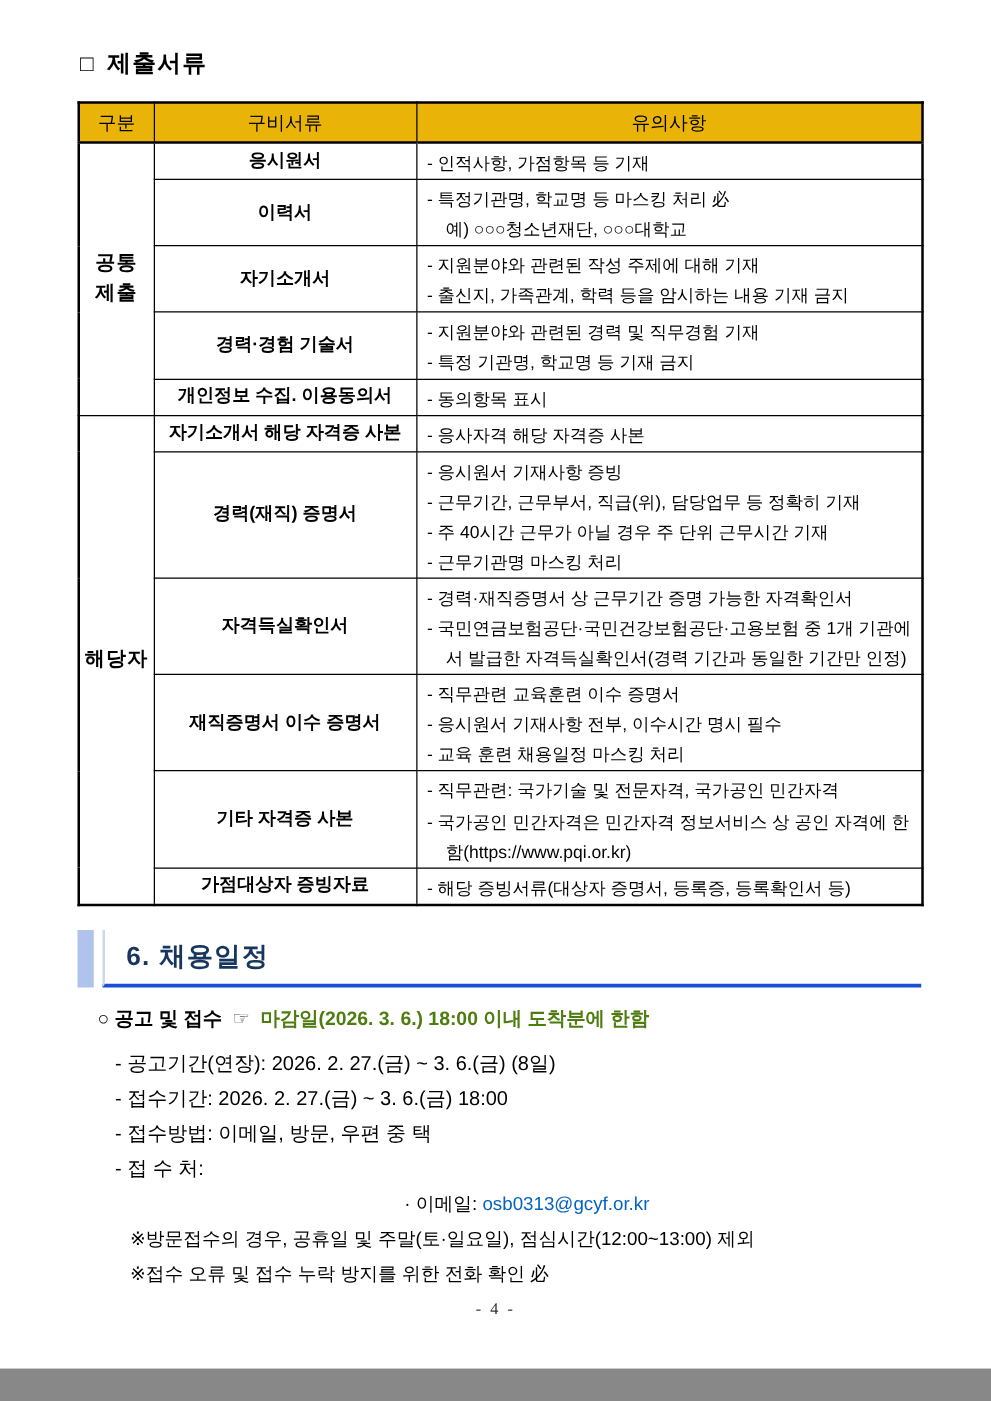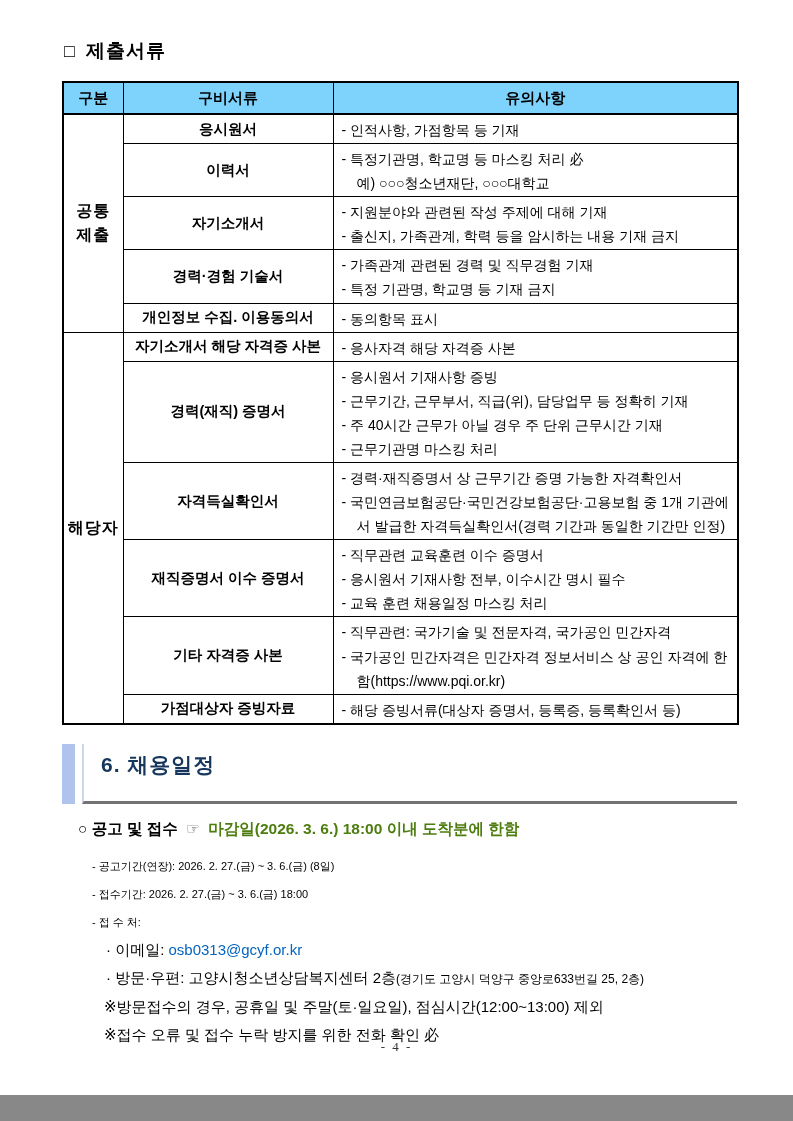--- a/index.html
+++ b/index.html
@@ -18,52 +18,52 @@
   
   .doc-title { font-size:19px; font-weight:bold; letter-spacing:1px; margin-left:2px; }
   .doc-title .sq { font-size:18px; margin-right:10px; font-weight:bold; }
 
   
   table.sub { border-collapse:collapse; width:675px; margin-top:17px; table-layout:fixed; }
   table.sub, table.sub td, table.sub th { border:1px solid #000; }
   table.sub { border:2px solid #000; }
   col.c1 { width:60px; } col.c2 { width:210px; } col.c3 { width:405px; }
   table.sub th {
-    background:#7dd3fc; font-size:15px; font-weight:bold;
+    background:#eab308; font-size:15px; font-weight:normal;
     height:32px; text-align:center; border-bottom:2px solid #000;
   }
   td.group-cell {
     font-size:16px; font-weight:bold; text-align:center;
     vertical-align:middle; white-space:pre-line; line-height:1.5; letter-spacing:1px;
   }
   td.doc-cell {
     font-size:14.5px; font-weight:bold; text-align:center;
     vertical-align:middle; padding:3px 2px; line-height:1.45;
   }
   td.notes-cell { font-size:14px; padding:3px 4px 1px 8px; vertical-align:middle; line-height:1.72; }
   .note { padding-left:15px; text-indent:-15px; }
   .note.cont { text-indent:0; }
 
   
   .sec-header { display:flex; align-items:stretch; margin-top:19px; }
   .sec-bar { width:13px; background:#b0c3ec; margin-right:7px; }
   .sec-box {
-    flex:1; border-left:2px solid #ccd8f0; border-bottom:3px solid #737373;
-    padding:7px 0 22px 17px; font-size:21px; font-weight:bold; color:#17365d;
+    flex:1; border-left:2px solid #ccd8f0; border-bottom:3px solid #1d4ed8;
+    padding:7px 0 8px 17px; font-size:21px; font-weight:bold; color:#17365d;
     letter-spacing:1px;
   }
 
   
   .lead-line { margin:15px 0 4px 16px; font-size:15.5px; font-weight:bold; }
   .lead-line .hand { font-weight:normal; color:#555; margin:0 4px; }
   .deadline { color:#4d7c0f; }
-  .sched-items { margin-left:30px; font-size:11px;margin-top:12px; }
+  .sched-items { margin-left:30px; font-size:16px;margin-top:12px; }
   .sched-items .item { line-height:28px; }
   .receipt { margin-left:44px; font-size:15px; }
-  .receipt .line { line-height:28px; }
+  .receipt .line { line-height:28px;text-align:center; }
   .email-link { color:#0563c1; text-decoration:none; cursor:pointer; }
   .small-addr { font-size:12px; }
   .notes2 { margin-left:42px; font-size:15px; }
   .notes2 .nline { line-height:28px; }
 
   
   .page-footer {
     position:absolute; left:0; bottom:40px; width:100%;
     text-align:center; font-family:"Liberation Serif","DejaVu Serif",serif;
     font-size:13px; color:#333; letter-spacing:2px;
@@ -111,21 +111,21 @@
           <tr>
             <td class="doc-cell">자기소개서</td>
             <td class="notes-cell">
               <div class="note">- 지원분야와 관련된 작성 주제에 대해 기재</div>
               <div class="note">- 출신지, 가족관계, 학력 등을 암시하는 내용 기재 금지</div>
             </td>
           </tr>
           <tr>
             <td class="doc-cell">경력·경험 기술서</td>
             <td class="notes-cell">
-              <div class="note">- 가족관계 관련된 경력 및 직무경험 기재</div>
+              <div class="note">- 지원분야와 관련된 경력 및 직무경험 기재</div>
               <div class="note">- 특정 기관명, 학교명 등 기재 금지</div>
             </td>
           </tr>
           <tr>
             <td class="doc-cell">개인정보 수집. 이용동의서</td>
             <td class="notes-cell">
               <div class="note">- 동의항목 표시</div>
             </td>
           </tr>
           <tr>
@@ -182,30 +182,28 @@
 
     <div class="lead-line">
       <span>○ 공고 및 접수</span>
       <span class="hand">☞</span>
       <span class="deadline">마감일(2026. 3. 6.) 18:00 이내 도착분에 한함</span>
     </div>
 
     <div class="sched-items">
       <div class="item">- 공고기간(연장): 2026. 2. 27.(금) ~ 3. 6.(금) (8일)</div>
       <div class="item">- 접수기간: 2026. 2. 27.(금) ~ 3. 6.(금) 18:00</div>
+      <div class="item">- 접수방법: 이메일, 방문, 우편 중 택</div>
       <div class="item">- 접 수 처:</div>
     </div>
 
     <div class="receipt">
       <div class="line">
         <span>· 이메일: </span><a class="email-link">osb0313@gcyf.or.kr</a>
       </div>
-      <div class="line">
-        <span>· 방문·우편: 고양시청소년상담복지센터 2층</span><span class="small-addr">(경기도 고양시 덕양구 중앙로633번길 25, 2층)</span>
-      </div>
     </div>
 
     <div class="notes2">
       <div class="nline">※방문접수의 경우, 공휴일 및 주말(토·일요일), 점심시간(12:00~13:00) 제외</div>
       <div class="nline">※접수 오류 및 접수 누락 방지를 위한 전화 확인 必</div>
     </div>
 
   </div>
 
   <div class="page-footer">- 4 -</div>

